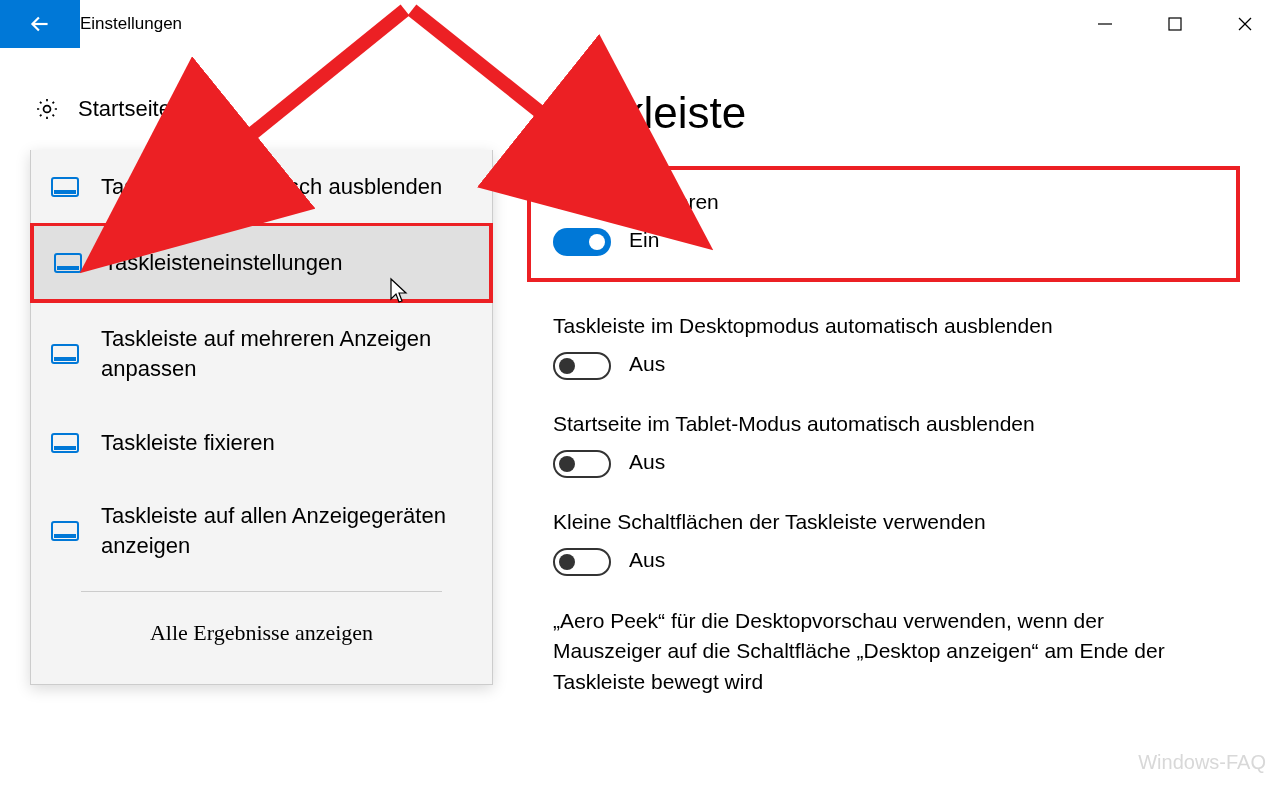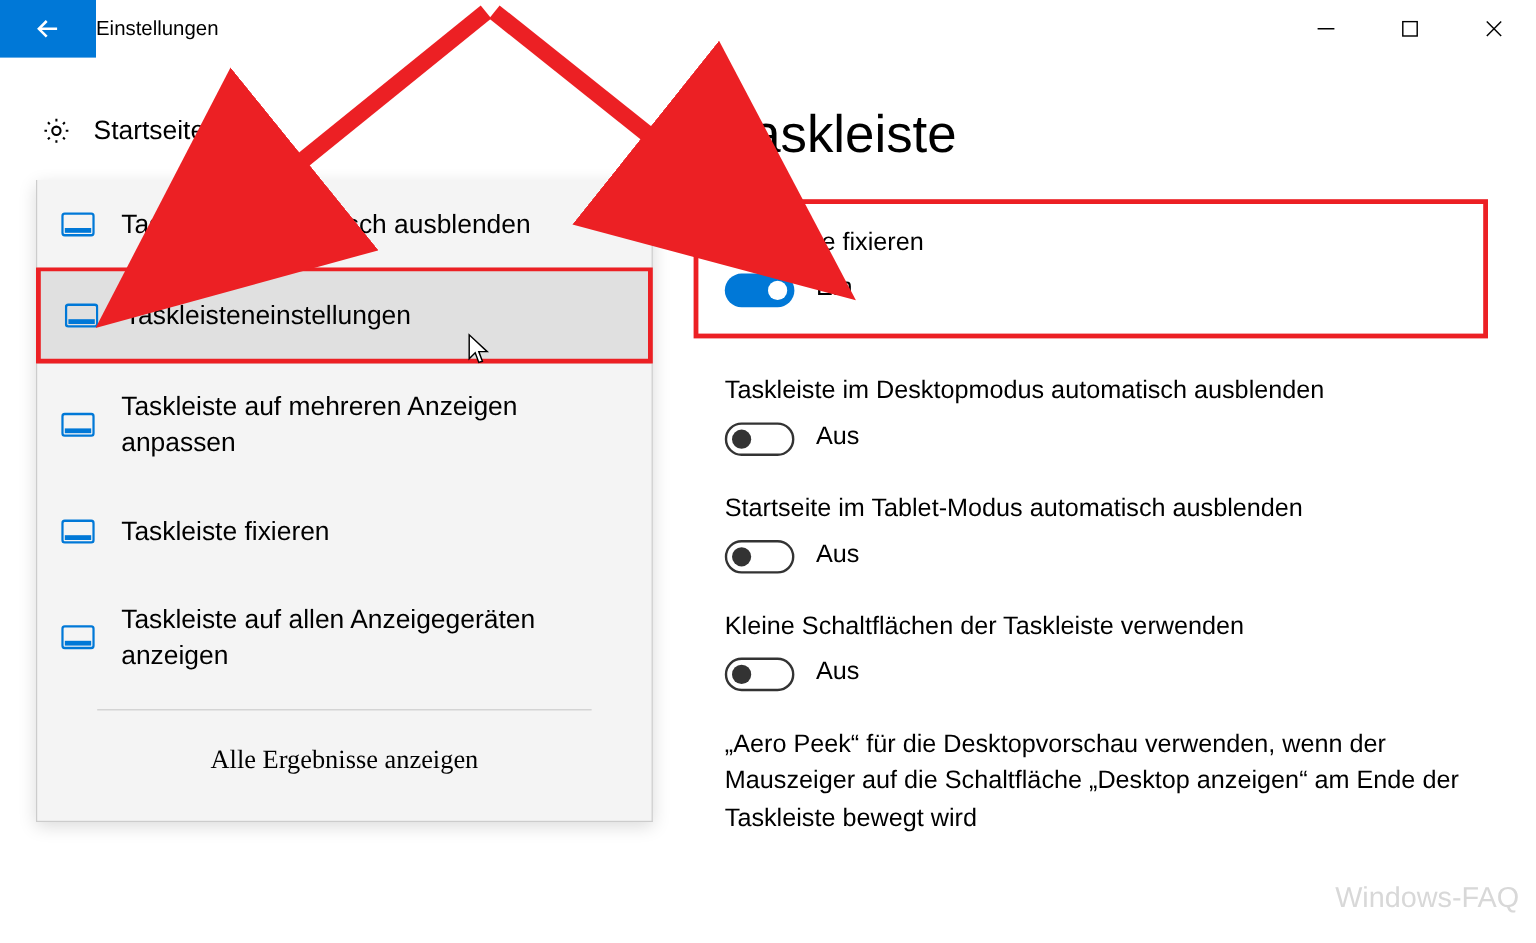--- a/index.html
+++ b/index.html
@@ -46,21 +46,21 @@
     align-items: center;
     justify-content: center;
     cursor: pointer;
   }
   .content {
     display: flex;
     padding: 40px 30px 0 30px;
     gap: 60px;
   }
   .sidebar {
-    width: 514px;
+    width: 463px;
     flex-shrink: 0;
   }
   .home-row {
     display: flex;
     align-items: center;
     gap: 18px;
     padding: 8px 4px 28px 4px;
     cursor: pointer;
   }
   .home-label {
@@ -205,24 +205,24 @@
   .toggle-state {
     font-size: 21px;
   }
   .desc-text {
     font-size: 21px;
     line-height: 1.45;
     max-width: 660px;
   }
   .watermark {
     position: absolute;
-    bottom: 23px;
+    bottom: 12px;
     right: 14px;
     color: #d8d8d8;
-    font-size: 24px;
+    font-size: 20px;
     font-weight: 400;
     pointer-events: none;
   }
   
   .arrows-svg {
     position: absolute;
     top: 0;
     left: 0;
     width: 1280px;
     height: 350px;

